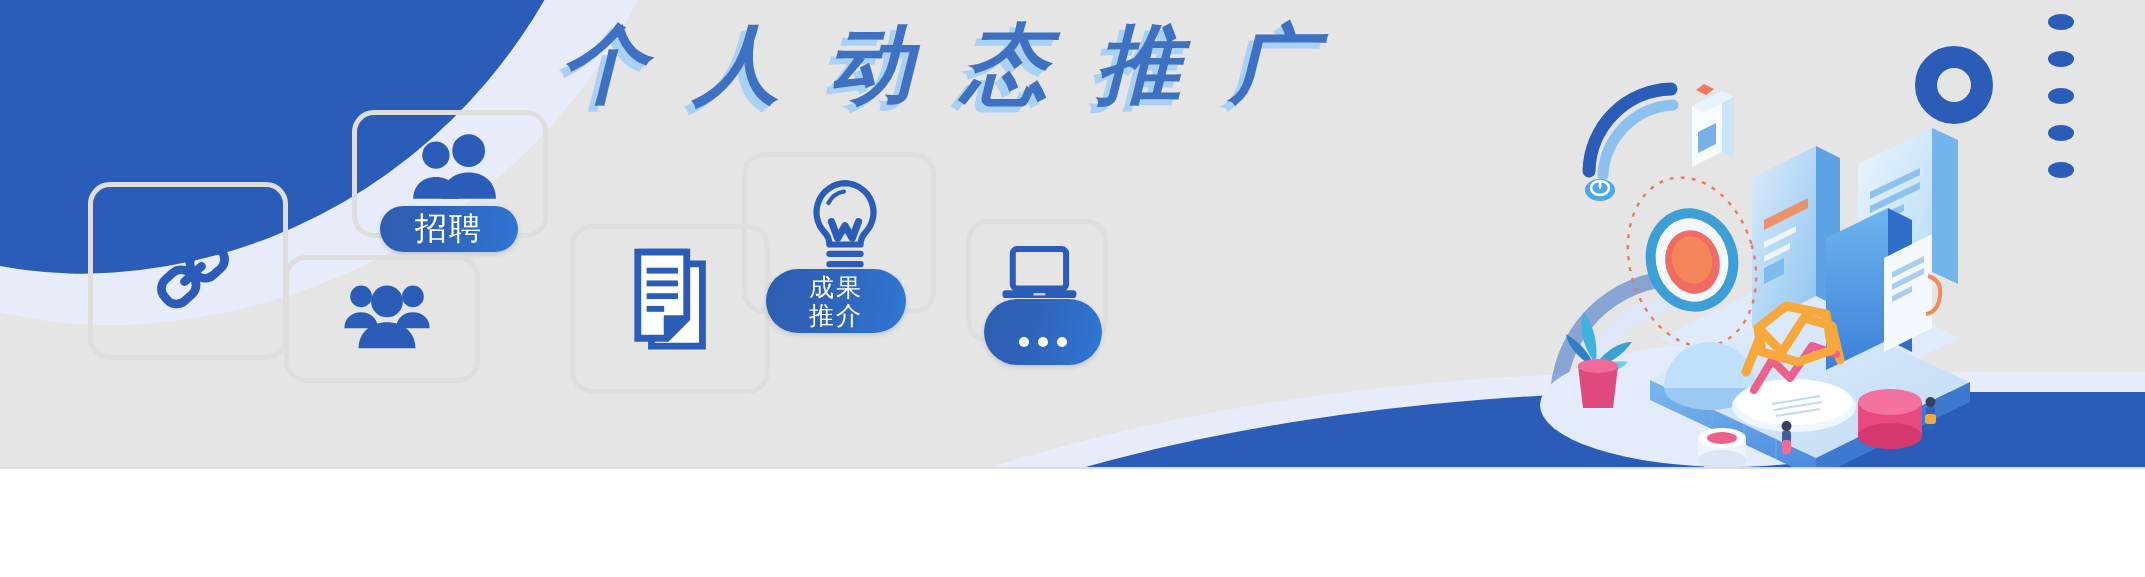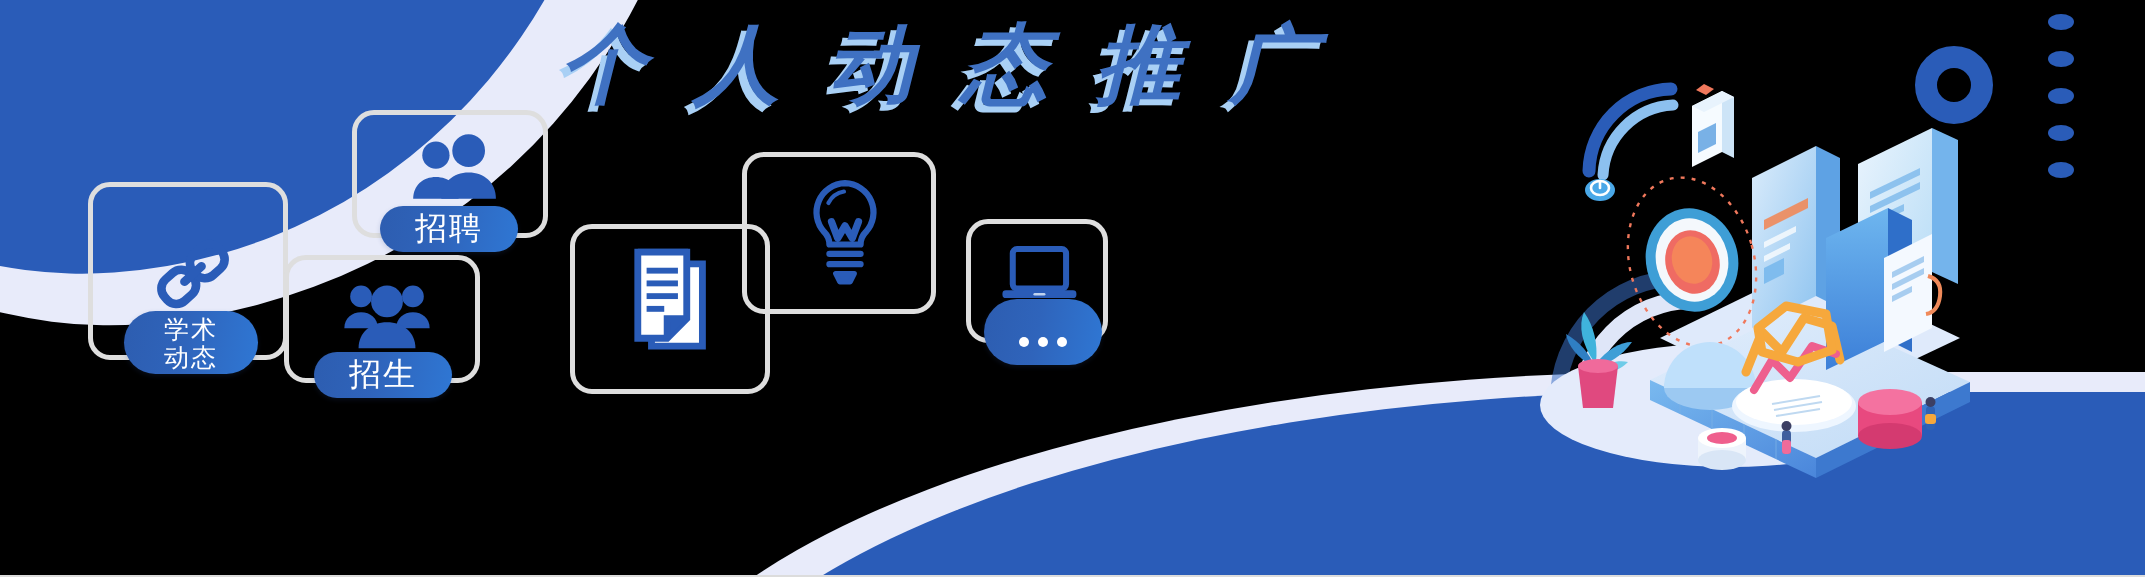--- a/index.html
+++ b/index.html
@@ -1,22 +1,22 @@
 <!DOCTYPE html>
 <html><head>
 <meta charset="utf-8">
 <style>
   html,body{margin:0;padding:0;background:#ffffff;}
   body{font-family:"Liberation Sans","DejaVu Sans",sans-serif;}
 
   .banner{
     position:relative;
-    width:2145px;height:577px;
+    width:2145px;height:469px;
     overflow:hidden;
-    background:#000000;
+    background:#e5e5e5;
   }
 
   
   .blob-tl-light{
     position:absolute;left:-340px;top:-300px;
     width:1060px;height:620px;
     background:#e8ebfa;
     border-radius:0 0 60% 46%/0 0 100% 78%;
     transform:rotate(-4deg);
   }
@@ -129,22 +129,20 @@
     <div class="card-icon" style="left:36px;top:34px;width:128px;height:106px;">
       <svg viewBox="0 0 100 100" width="112" height="96">
         <g transform="rotate(-42 50 50)" fill="none" stroke="#2a5cb8" stroke-width="9" stroke-linecap="round" stroke-linejoin="round">
           <rect x="12" y="35" width="36" height="30" rx="13"></rect>
           <rect x="52" y="35" width="36" height="30" rx="13"></rect>
           <line x1="38" y1="50" x2="62" y2="50" stroke-width="9"></line>
         </g>
       </svg>
     </div>
   </div>
-  <div class="pill two-line" style="left:124px;top:311px;width:134px;height:63px;">学术
-动态</div>
 
   <div class="card" style="left:352px;top:110px;width:196px;height:128px;">
     <div class="card-icon" style="left:48px;top:18px;width:100px;height:68px;">
       <svg viewBox="0 0 110 74" width="100" height="68">
         <g fill="#2a5cb8">
           <circle cx="34" cy="24" r="15"></circle>
           <path d="M9 72c0-15 11-24 25-24s25 9 25 24z"></path>
           <circle cx="70" cy="19" r="18"></circle>
           <path d="M40 72c0-18 13-29 30-29s30 11 30 29z"></path>
         </g>
@@ -160,21 +158,20 @@
           <circle cx="24" cy="22" r="13"></circle>
           <path d="M4 60c0-12 9-19 20-19s20 7 20 19z"></path>
           <circle cx="86" cy="22" r="13"></circle>
           <path d="M66 60c0-12 9-19 20-19s20 7 20 19z"></path>
           <circle cx="55" cy="28" r="19"></circle>
           <path d="M21 84c0-19 15-31 34-31s34 12 34 31z"></path>
         </g>
       </svg>
     </div>
   </div>
-  <div class="pill" style="left:314px;top:352px;width:138px;height:46px;">招生</div>
 
   <div class="card" style="left:570px;top:224px;width:200px;height:170px;">
     <div class="card-icon" style="left:50px;top:18px;width:100px;height:110px;">
       <svg viewBox="0 0 96 110" width="94" height="108">
         <g fill="none" stroke="#2a5cb8" stroke-width="7">
           <path d="M24 16h52v84H24z" fill="#fff"></path>
         </g>
         <g fill="none" stroke="#2a5cb8" stroke-width="7">
           <path d="M10 4h48v28" fill="#fff"></path>
           <path d="M10 4h50v68l-20 20H10z" fill="#fff"></path>
@@ -196,20 +193,22 @@
         <g fill="none" stroke="#2a5cb8" stroke-width="6" stroke-linecap="round" stroke-linejoin="round">
           <path d="M40 6a28 28 0 0 1 20 47c-4 4-5 8-5 12H25c0-4-1-8-5-12A28 28 0 0 1 40 6z"></path>
           <path d="M24 25a21 21 0 0 1 15-11" stroke-width="4"></path>
           <path d="M27 43l6 16 7-12 7 12 6-16" stroke-width="7"></path>
           <path d="M25 74h30M25 84h30" stroke-width="6"></path>
           <path d="M31 93h18l-4 8H35z" fill="#2a5cb8" stroke-width="5"></path>
         </g>
       </svg>
     </div>
   </div>
+  <div class="pill two-line" style="left:766px;top:269px;width:140px;height:64px;">成果
+推介</div>
 
   <div class="card" style="left:966px;top:219px;width:142px;height:124px;">
     <div class="card-icon" style="left:26px;top:18px;width:90px;height:64px;">
       <svg viewBox="0 0 100 70" width="86" height="62">
         <rect x="16" y="6" width="62" height="46" rx="5" fill="none" stroke="#2a5cb8" stroke-width="7"></rect>
         <rect x="4" y="54" width="86" height="9" rx="4" fill="#2a5cb8"></rect>
         <rect x="40" y="57" width="14" height="3" rx="1.5" fill="#bfd3ef"></rect>
       </svg>
     </div>
   </div>

